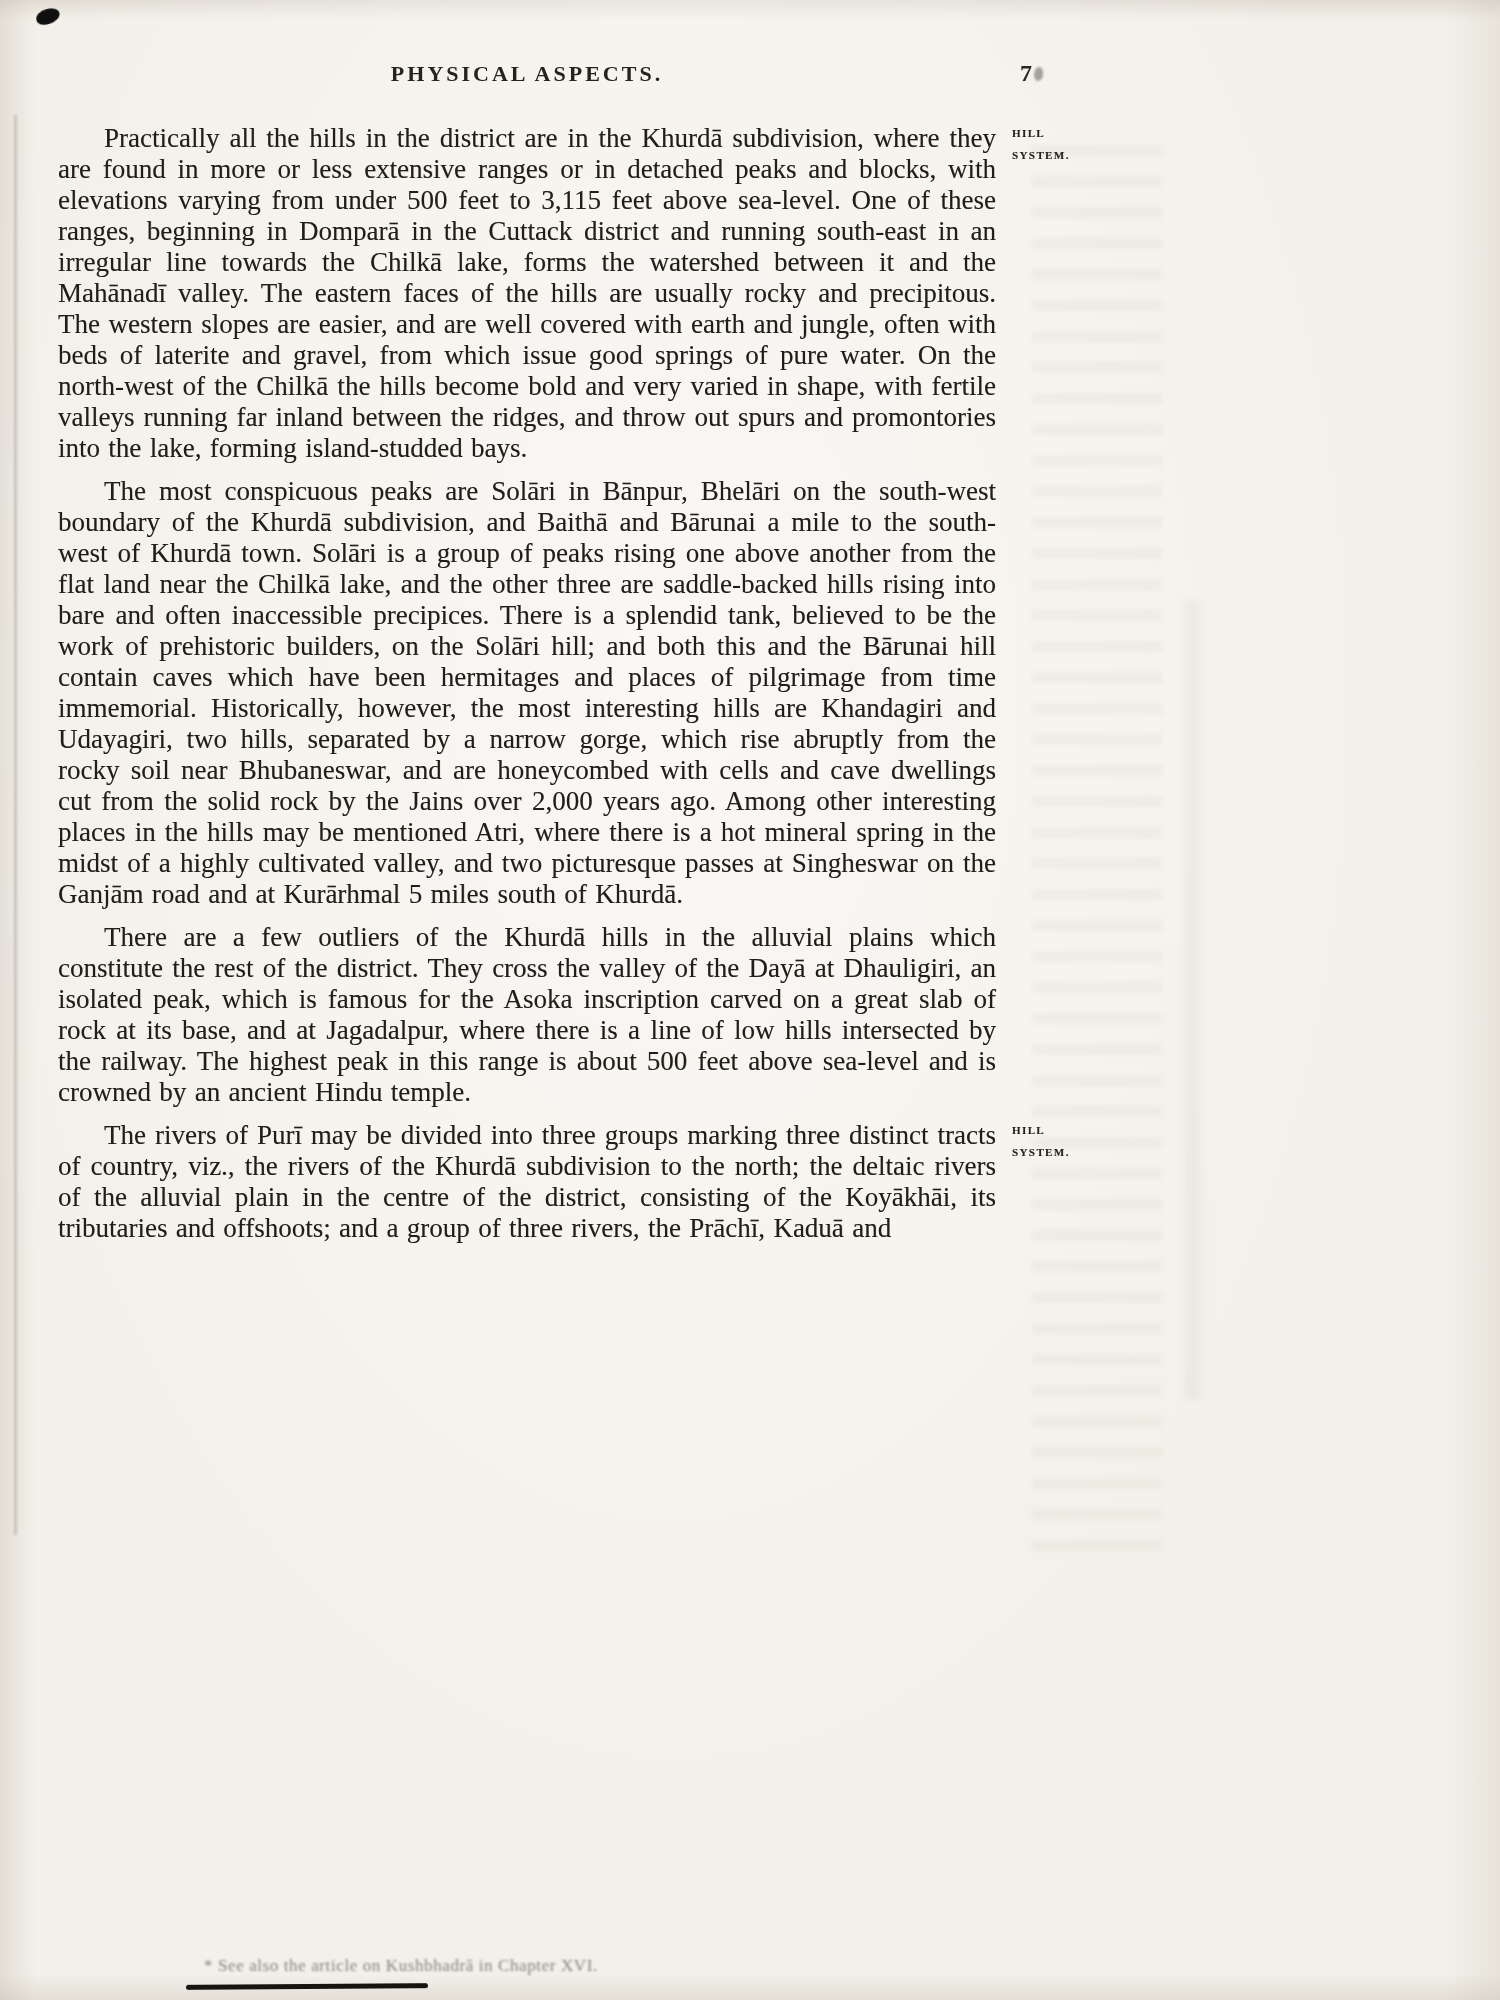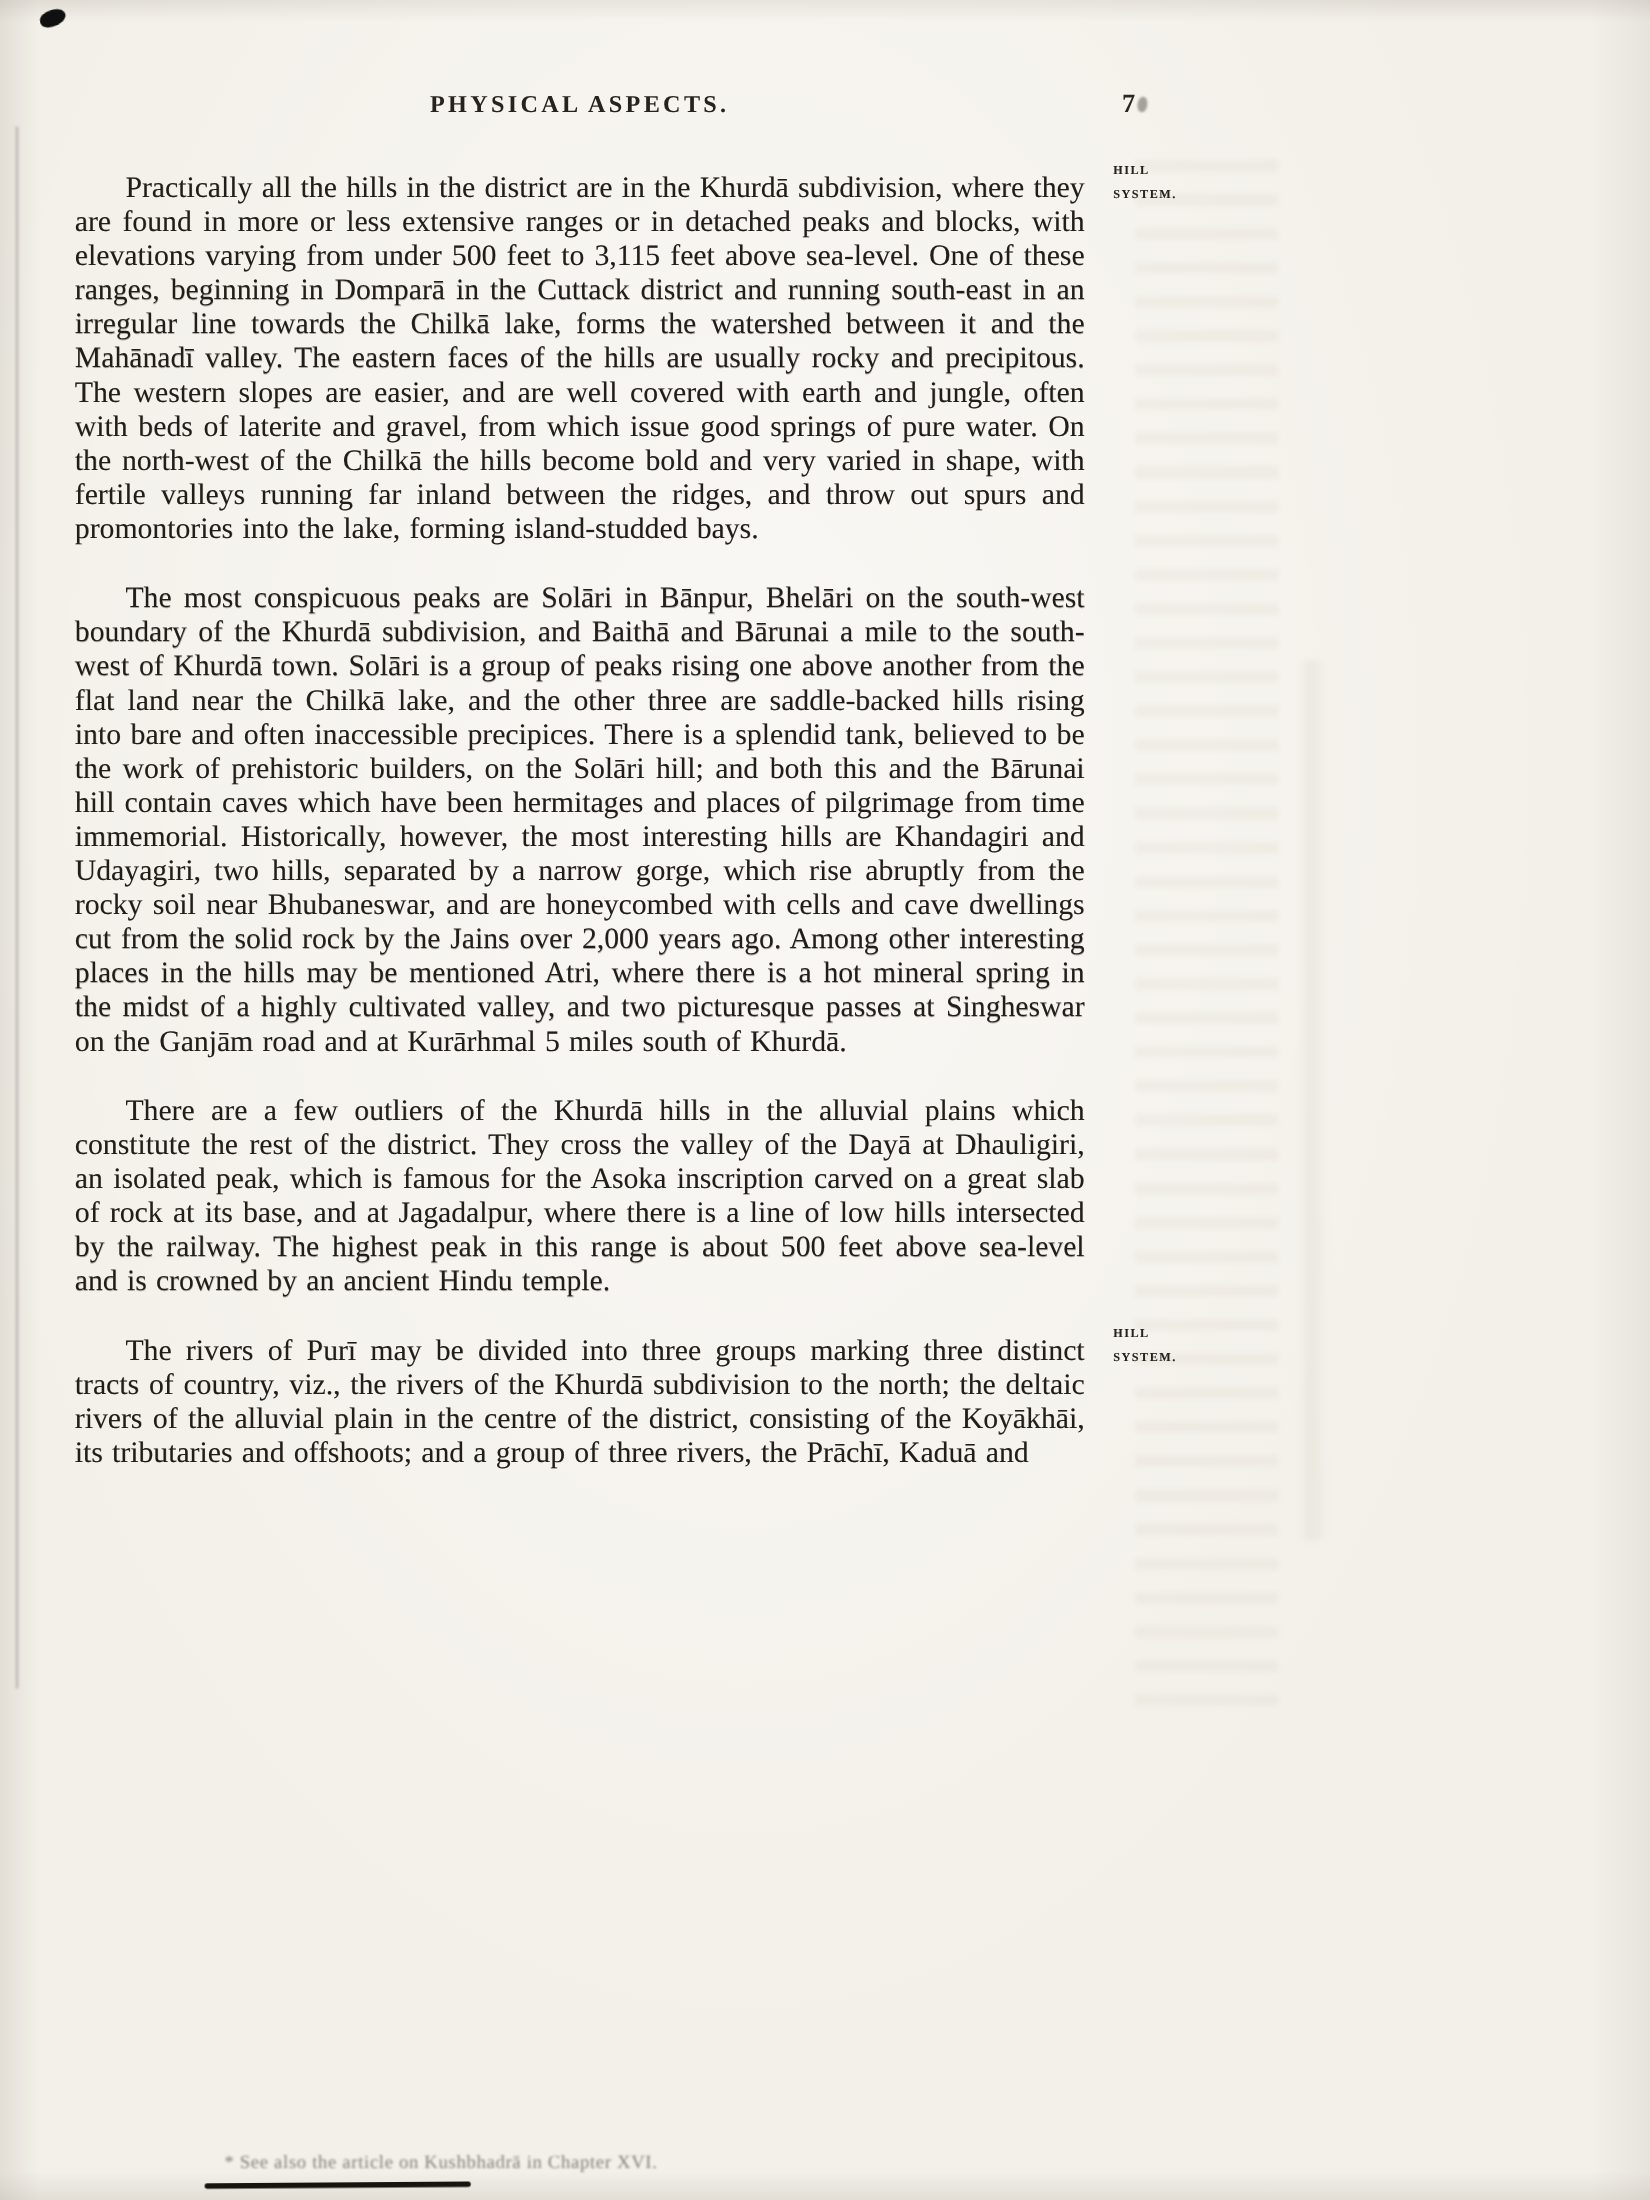--- a/index.html
+++ b/index.html
@@ -83,21 +83,20 @@
   .content {
     position: absolute;
     left: 52px; top: 60px;
     width: 1112px;
   }
   .header {
     display: grid;
     grid-template-columns: 950px 160px;
     align-items: baseline;
     margin-bottom: 30px;
-    margin-top: 22px;
   }
   .title {
     grid-column: 1;
     text-align: center;
     font-weight: 700;
     font-size: 22px;
     letter-spacing: 3px;
     color: #26221d;
   }
   .pageno-wrap {
@@ -119,21 +118,21 @@
     filter: blur(1px);
     vertical-align: baseline;
   }
 
   .para-row {
     display: grid;
     grid-template-columns: 950px 152px;
     column-gap: 10px;
   }
   .para-row p {
-    margin: 16px;
+    margin: 6px;
     font-size: 27px;
     line-height: 31px;
     text-align: justify;
     text-indent: 46px;
     color: #211e19;
     text-shadow: 0.3px 0.3px 0 rgba(33,30,25,0.35);
     word-spacing: 0.06em;
   }
   .margin-note {
     padding-top: 5px;

